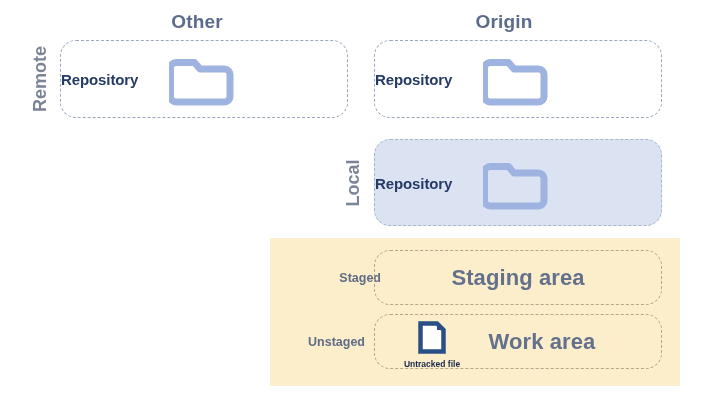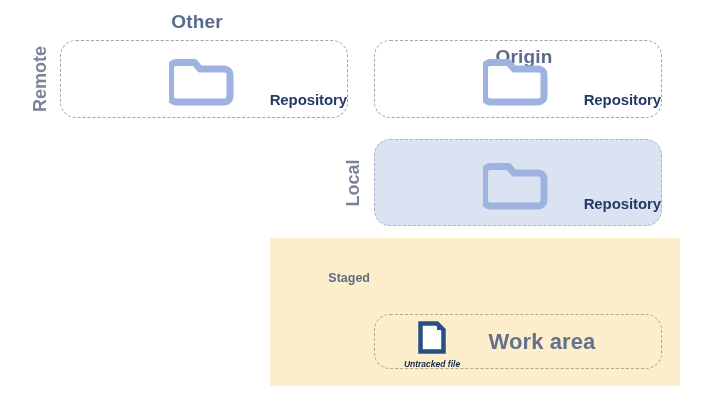--- a/index.html
+++ b/index.html
@@ -27,21 +27,21 @@
   .col-heading {
     position: absolute;
     font-size: 19px;
     font-weight: bold;
     color: #5b6b8c;
     letter-spacing: 0.2px;
     text-align: center;
     white-space: nowrap;
   }
   #heading-other  { left: 53px;  top: 11px; width: 288px; }
-  #heading-origin { left: 380px; top: 11px; width: 288px; margin-top: 35px; }
+  #heading-origin { left: 360px; top: 11px; width: 288px; }
 
   
   .side-label {
     position: absolute;
     font-size: 18px;
     font-weight: bold;
     color: #7b8496;
     white-space: nowrap;
     transform-origin: 50% 50%;
     transform: rotate(-90deg);
@@ -97,21 +97,21 @@
 
   
   .stage-label {
     position: absolute;
     font-size: 12.5px;
     font-weight: bold;
     color: #5f6c85;
     text-align: right;
     white-space: nowrap;
   }
-  #label-staged   { left: 270px; top: 271px; width: 100px; }
+  #label-staged   { left: 281px; top: 271px; width: 100px; }
   #label-unstaged { left: 265px; top: 335px; width: 100px; }
 
   
   .repo-group {
     position: absolute;
     width: 100%;
     height: 100%;
     left: 0; top: 0;
   }
   .folder-icon {
@@ -121,28 +121,27 @@
     transform: translate(-50%, -50%);
     width: 70px;
     height: 58px;
   }
   .repo-word {
     position: absolute;
     left: 0;
     top: 50%;
     width: 100%;
     transform: translateY(-50%);
-    text-align: right;
+    text-align: left;
     font-size: 15px;
     font-weight: bold;
     color: #253a66;
     letter-spacing: -0.1px;
     white-space: nowrap;
     z-index: 3;
-    margin-top: 20px;
   }
 
   
   .zone-caption {
     position: absolute;
     left: 0; top: 0;
     width: 100%; height: 100%;
     display: flex;
     align-items: center;
     justify-content: center;
@@ -154,21 +153,20 @@
   }
   .zone-caption.offset { padding-left: 48px; box-sizing: border-box; }
 
   
   #untracked-file {
     position: absolute;
     left: 18px;
     top: 6px;
     width: 78px;
     height: 46px;
-    font-style: italic;
   }
   #untracked-file .doc-svg {
     position: absolute;
     left: 50%;
     top: 0;
     transform: translateX(-50%);
     width: 28px;
     height: 33px;
   }
   #untracked-file .doc-caption {
@@ -193,20 +191,21 @@
   <div class="col-heading" id="heading-other">Other</div>
 
   <div class="col-heading" id="heading-origin">Origin</div>
 
   <div class="side-label" id="label-remote">Remote</div>
 
   <div class="side-label" id="label-local">Local</div>
 
   <div class="stage-label" id="label-staged">Staged</div>
 
+  <div class="stage-label" id="label-unstaged">Unstaged</div>
 
   <div class="zone plain" id="zone-other-repo">
     <div class="repo-group">
       <svg class="folder-icon" viewBox="0 0 70 58">
         <path d="M7 12.5 h18.5 l5.5 6.5 h24.5 a5.5 5.5 0 0 1 5.5 5.5 v22
                  a5.5 5.5 0 0 1 -5.5 5.5 h-48.5 a5.5 5.5 0 0 1 -5.5 -5.5
                  v-28.5 a5.5 5.5 0 0 1 5.5 -5.5 z" fill="none" stroke="#9eb3e0" stroke-width="7" stroke-linejoin="round" stroke-linecap="round"></path>
       </svg>
       <div class="repo-word">Repository</div>
     </div>
@@ -227,20 +226,23 @@
     <div class="repo-group">
       <svg class="folder-icon" viewBox="0 0 70 58">
         <path d="M7 12.5 h18.5 l5.5 6.5 h24.5 a5.5 5.5 0 0 1 5.5 5.5 v22
                  a5.5 5.5 0 0 1 -5.5 5.5 h-48.5 a5.5 5.5 0 0 1 -5.5 -5.5
                  v-28.5 a5.5 5.5 0 0 1 5.5 -5.5 z" fill="none" stroke="#9eb3e0" stroke-width="7" stroke-linejoin="round" stroke-linecap="round"></path>
       </svg>
       <div class="repo-word">Repository</div>
     </div>
   </div>
 
+  <div class="zone onyellow" id="zone-staging">
+    <div class="zone-caption">Staging area</div>
+  </div>
 
   <div class="zone onyellow" id="zone-workspace">
 
     <div id="untracked-file">
       <svg class="doc-svg" viewBox="0 0 28 33">
         <path d="M2.5 2.5 h16.5 l6.5 6.5 v21.5 h-23 z" fill="#ffffff" stroke="#2a4f86" stroke-width="4.5" stroke-linejoin="miter"></path>
         <path d="M19 2.5 l6.5 6.5 h-6.5 z" fill="#2a4f86"></path>
       </svg>
       <div class="doc-caption">Untracked file</div>
     </div>

